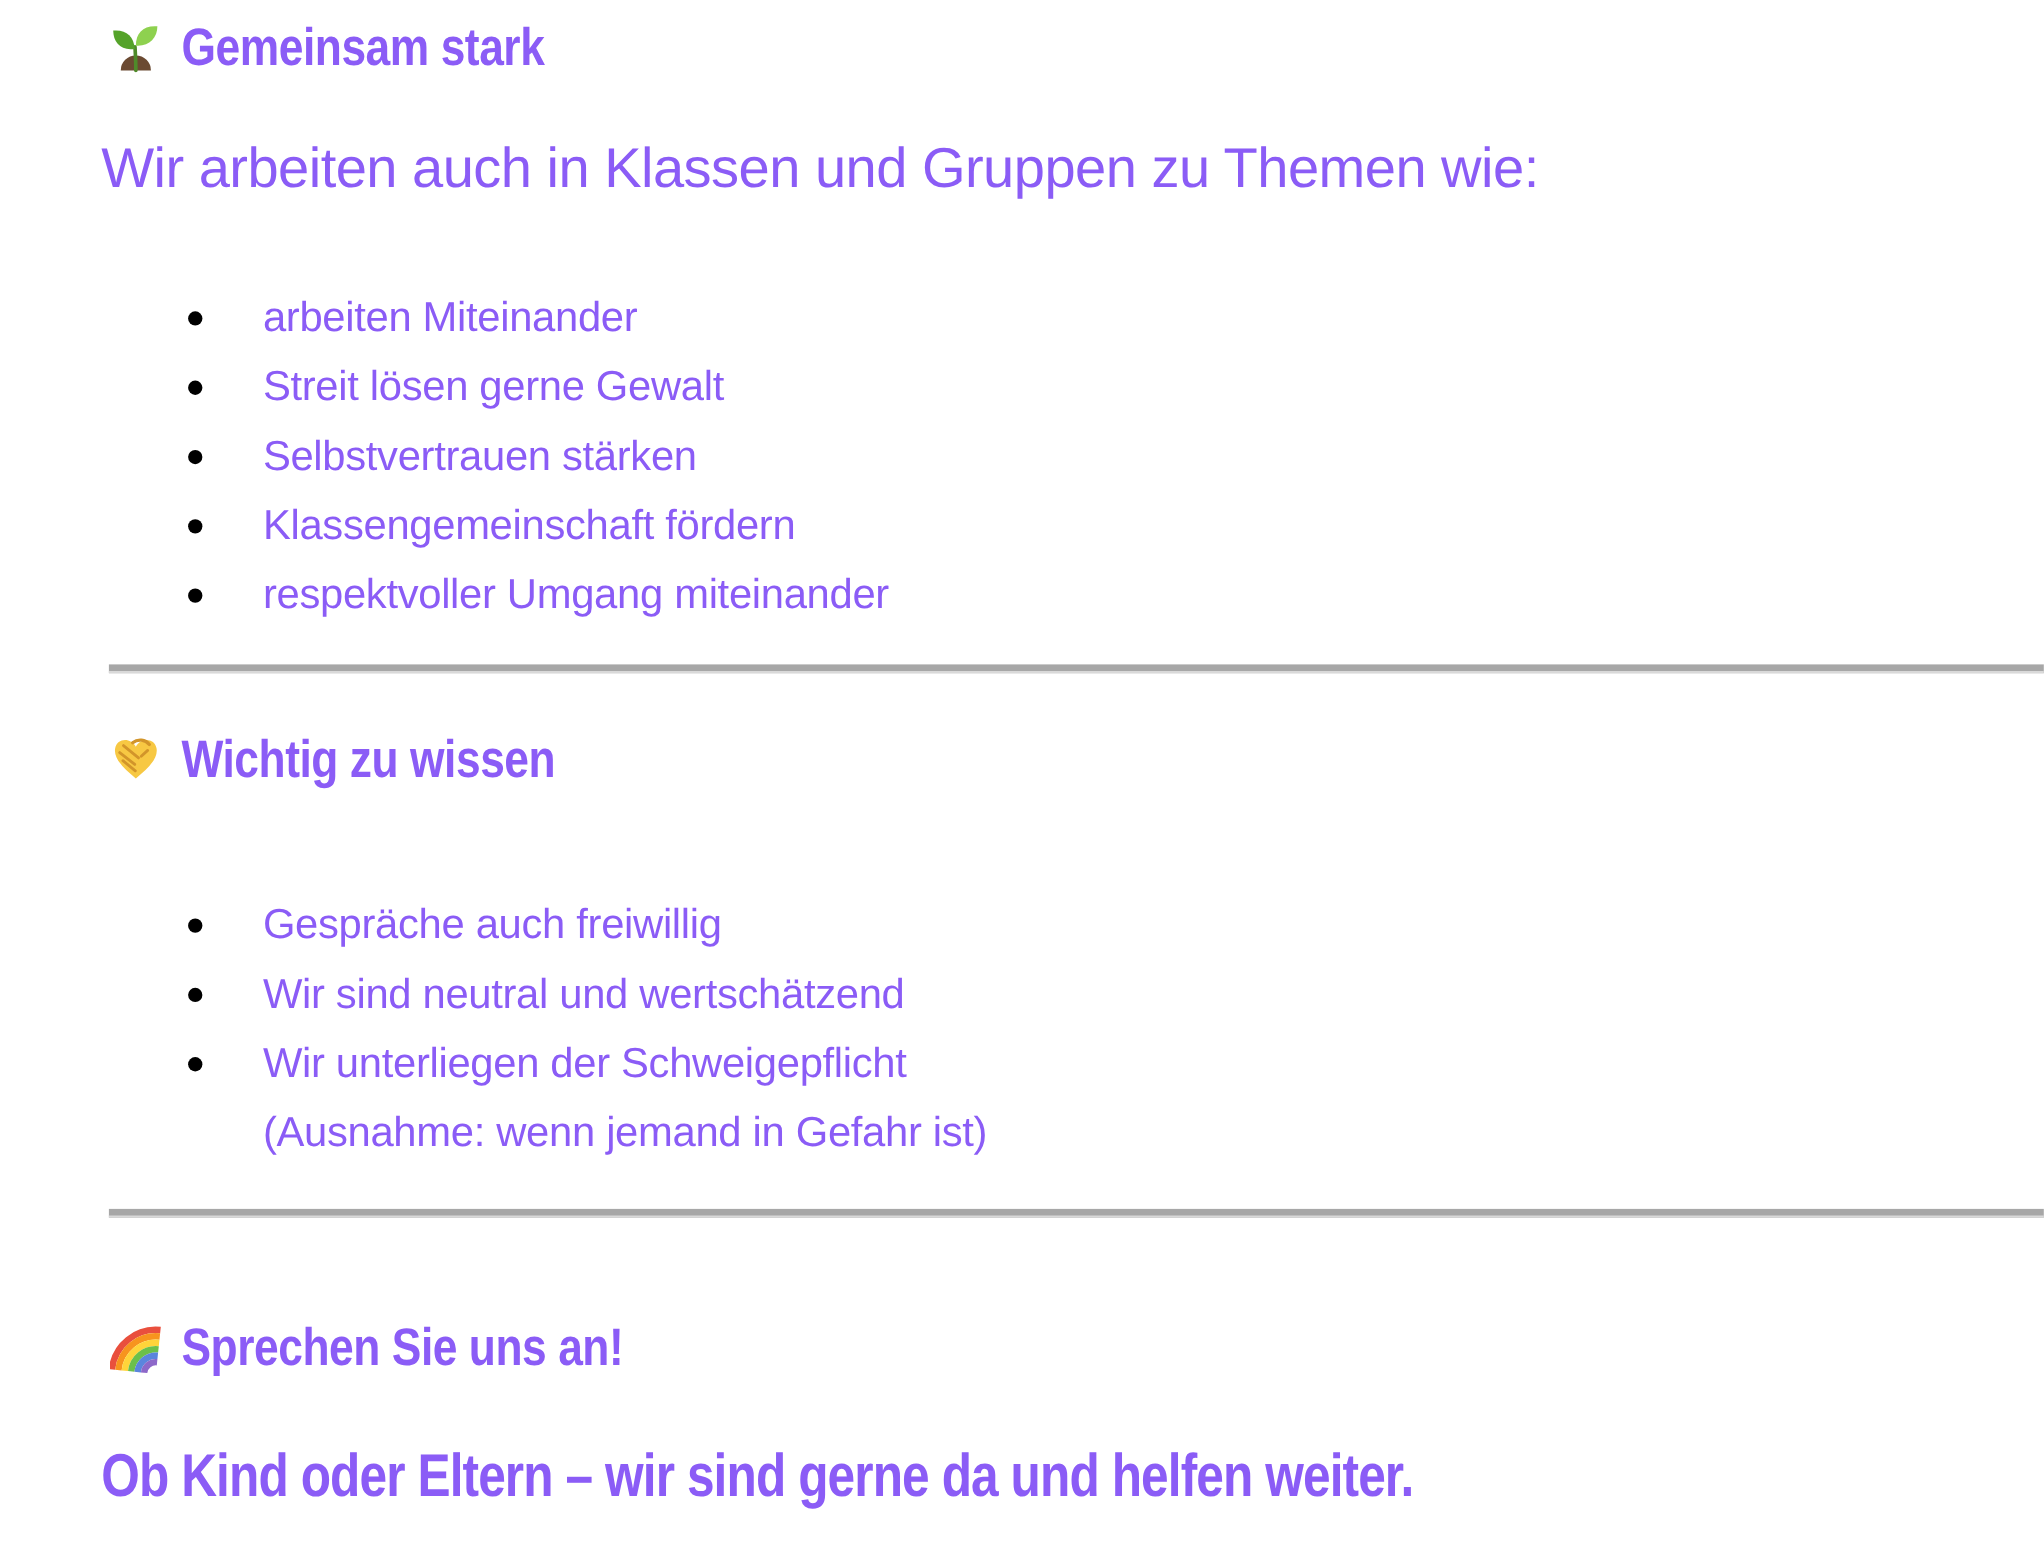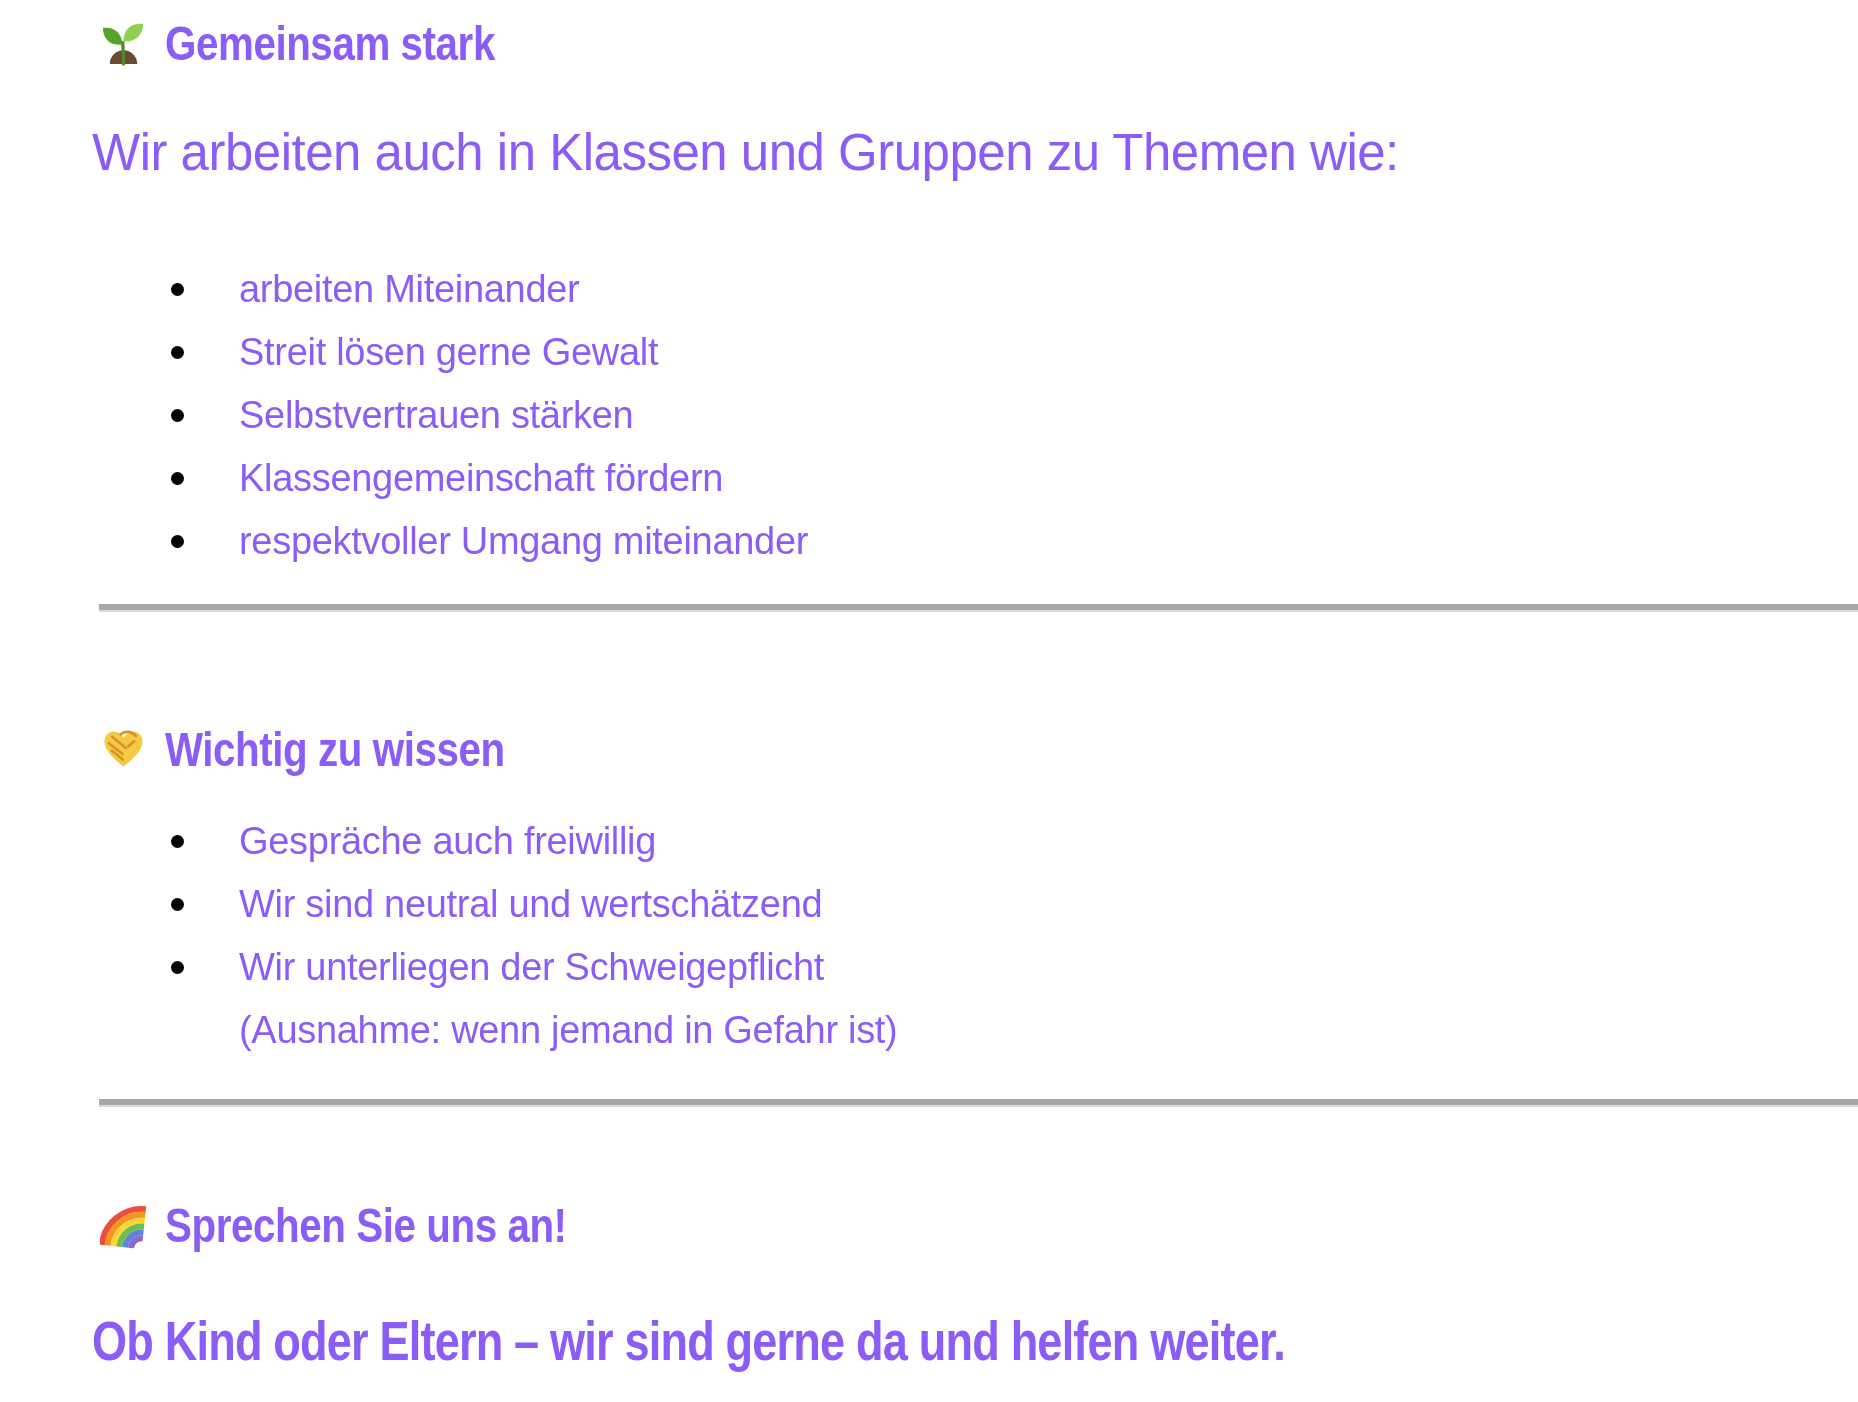--- a/index.html
+++ b/index.html
@@ -91,21 +91,21 @@
     line-height: 60px;
     font-weight: bold;
     letter-spacing: -1px;
     white-space: nowrap;
     transform: scaleX(0.82);
     transform-origin: 0 50%;
   }
   .pos-h1 { top: 18px; }
   .pos-list1 { top: 258px; }
   .pos-div1 { top: 604px; }
-  .pos-h2 { top: 724px; }
+  .pos-h2 { top: 665px; }
   .pos-list2 { top: 810px; }
   .pos-div2 { top: 1099px; }
   .pos-h3 { top: 1200px; }
 </style>
 </head>
 <body>
 
 <div class="doc">
 
   <div class="heading-row pos-h1">

